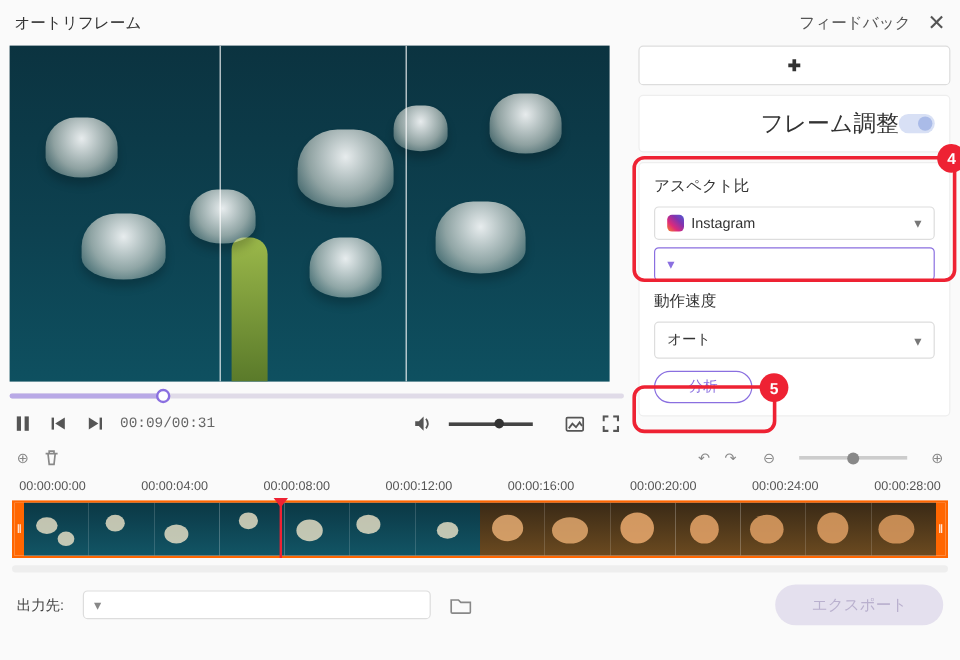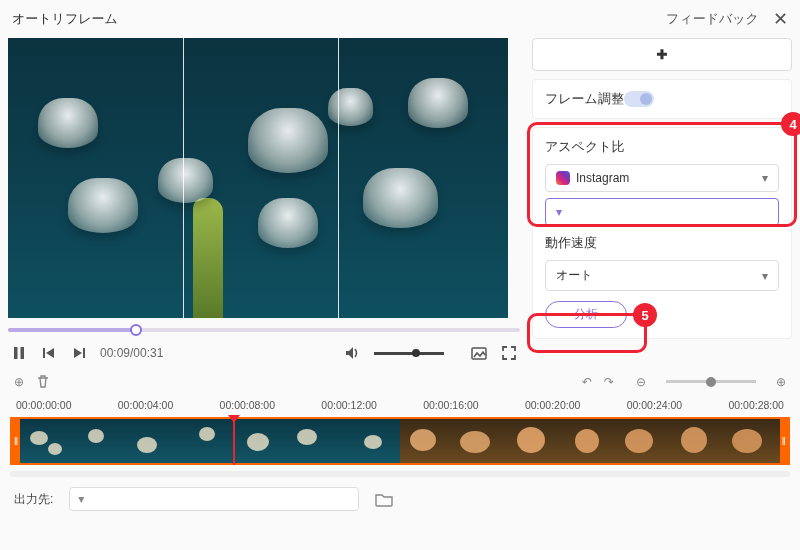--- a/index.html
+++ b/index.html
@@ -31,30 +31,30 @@
   .frame-line.l1 { left: 175px; }
   .frame-line.l2 { left: 330px; }
 
   .seek-track { position: relative; height: 16px; display: flex; align-items: center; margin-top: 4px; }
   .seek-track .bar { flex: 1; height: 4px; background: #e0dbe8; border-radius: 2px; position: relative; }
   .seek-track .fill { position: absolute; left: 0; top: 0; bottom: 0; width: 25%; background: #b9a9e6; border-radius: 2px; }
   .seek-track .thumb { position: absolute; left: 25%; top: 50%; width: 12px; height: 12px; background: #fff; border: 2px solid #8a6fe0; border-radius: 50%; transform: translate(-50%,-50%); }
 
   .play-controls { display: flex; align-items: center; gap: 12px; padding: 8px 2px; color: #555; }
   .play-controls .ico { width: 18px; cursor: pointer; display: inline-flex; align-items: center; justify-content: center; }
-  .play-controls .time { font-size: 12px; color: #666; }
+  .play-controls .time { font-size: 12px; color: #666; font-family: Liberation Mono, monospace; }
   .play-controls .spacer { flex: 1; }
   .vol-slider { width: 70px; height: 3px; background: #444; position: relative; }
   .vol-slider .vthumb { position: absolute; left: 60%; top: 50%; width: 8px; height: 8px; border-radius: 50%; background: #333; transform: translate(-50%,-50%); }
 
   
   .side-panel { width: 260px; display: flex; flex-direction: column; gap: 8px; }
   .panel-btn { border: 1px solid #ddd; border-radius: 4px; padding: 8px; text-align: center; font-size: 13px; background: #fff; cursor: pointer; display:flex; align-items:center; justify-content:center; gap:6px;}
   .panel-btn .plus { font-weight: bold; }
-  .panel-row { border: 1px solid #eee; border-radius: 4px; padding: 10px 12px; background: #fff; display: flex; align-items: center; justify-content: flex-start; font-size: 13px; }
+  .panel-row { border: 1px solid #eee; border-radius: 4px; padding: 10px 12px; background: #fff; display: flex; align-items: center; justify-content: flex-end; font-size: 19px; }
   .toggle { width: 30px; height: 16px; border-radius: 8px; background: #d8e0f5; position: relative; }
   .toggle::after { content: ""; position: absolute; right: 2px; top: 2px; width: 12px; height: 12px; border-radius: 50%; background: #aabbe8; }
 
   .section-box { border: 1px solid #eee; border-radius: 4px; padding: 10px 12px; background: #fff; position: relative; }
   .section-title { font-size: 13px; margin-bottom: 8px; }
   .select { border: 1px solid #ddd; border-radius: 4px; padding: 6px 10px; font-size: 12px; background: #fff; display: flex; align-items: center; justify-content: space-between; cursor: pointer; margin-bottom: 6px; }
   .select.purple { border-color: #8a6fe0; color: #8a6fe0; }
   .select .chev { color: #777; }
   .sel-icon { width: 14px; height: 14px; background: linear-gradient(45deg,#f58529,#dd2a7b,#8134af,#515bd4); border-radius: 4px; margin-right: 6px; flex: none; }
   .sel-left { display: flex; align-items: center; }
@@ -293,13 +293,14 @@
   <span class="label">出力先:</span>
   <div class="path-select">
     <span style="color:#888">▾</span>
   </div>
   <span class="folder-ico">
       <svg width="18" height="15" viewBox="0 0 18 15">
         <path d="M1 3h6l2 2h8v8a1 1 0 0 1-1 1H2a1 1 0 0 1-1-1z" fill="none" stroke="#888" stroke-width="1.4"></path>
       </svg>
     </span>
   <span class="spacer"></span>
+  <div class="export-btn"><span>エクスポート</span></div>
 </div>
 
 </body></html>

